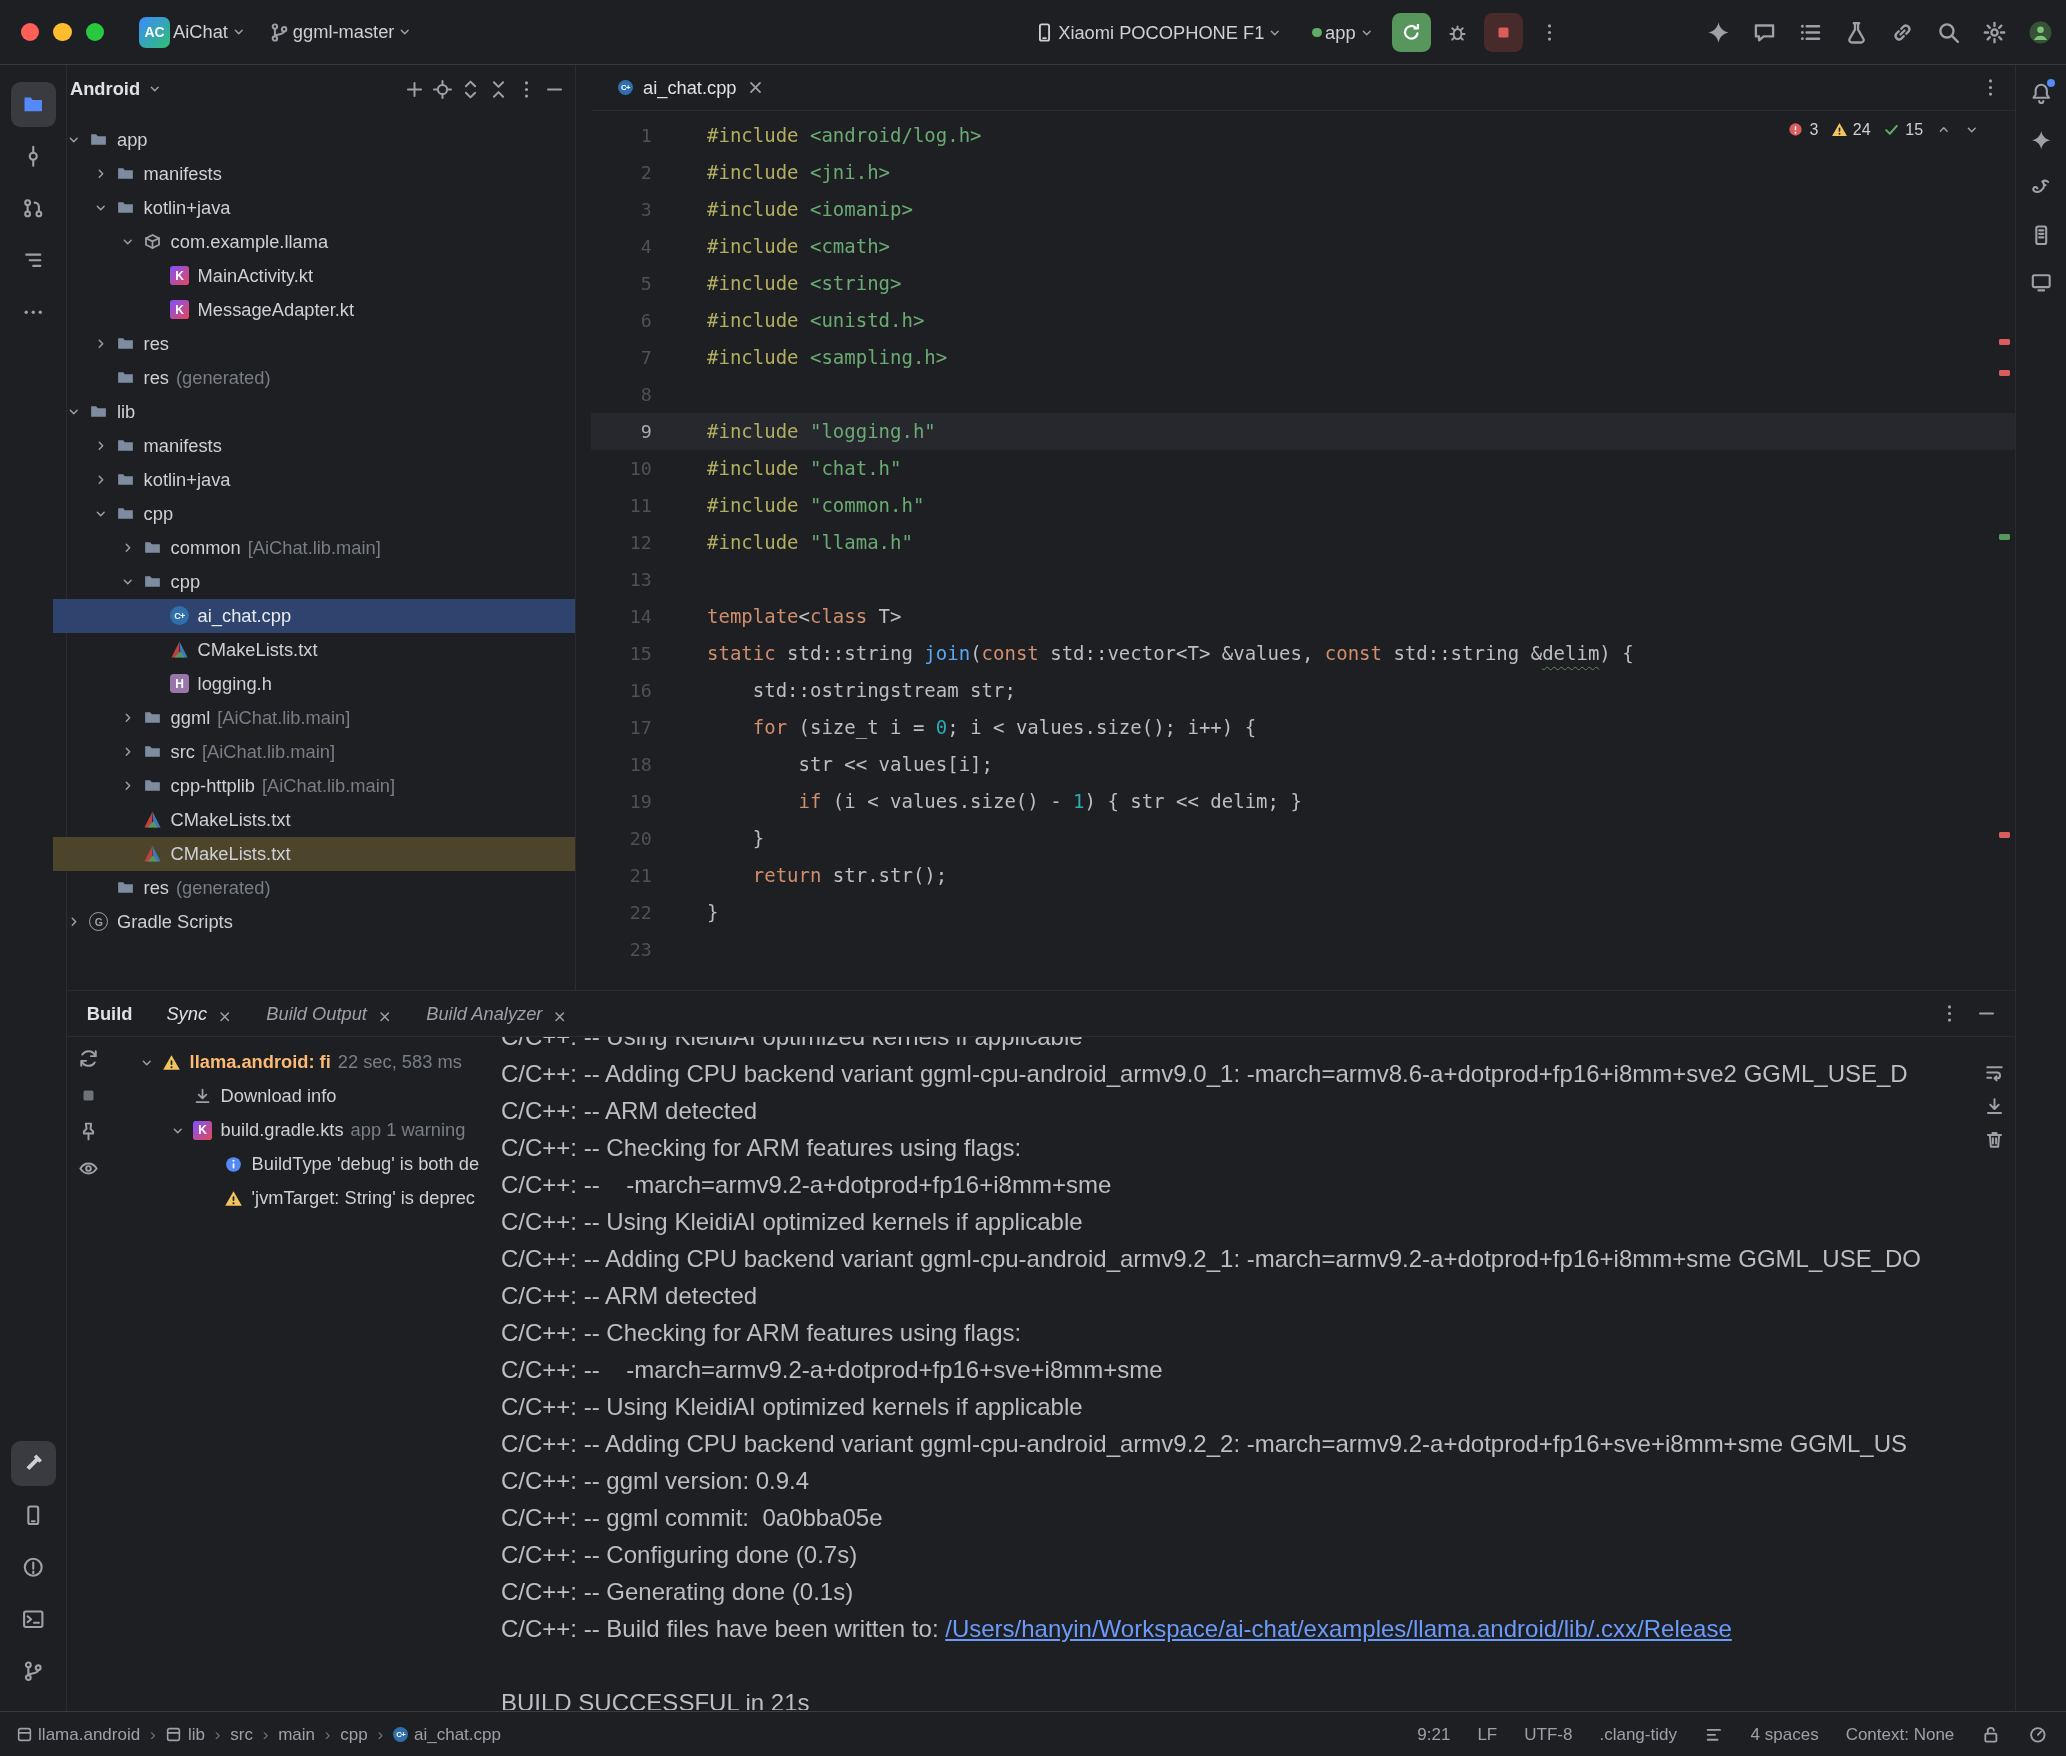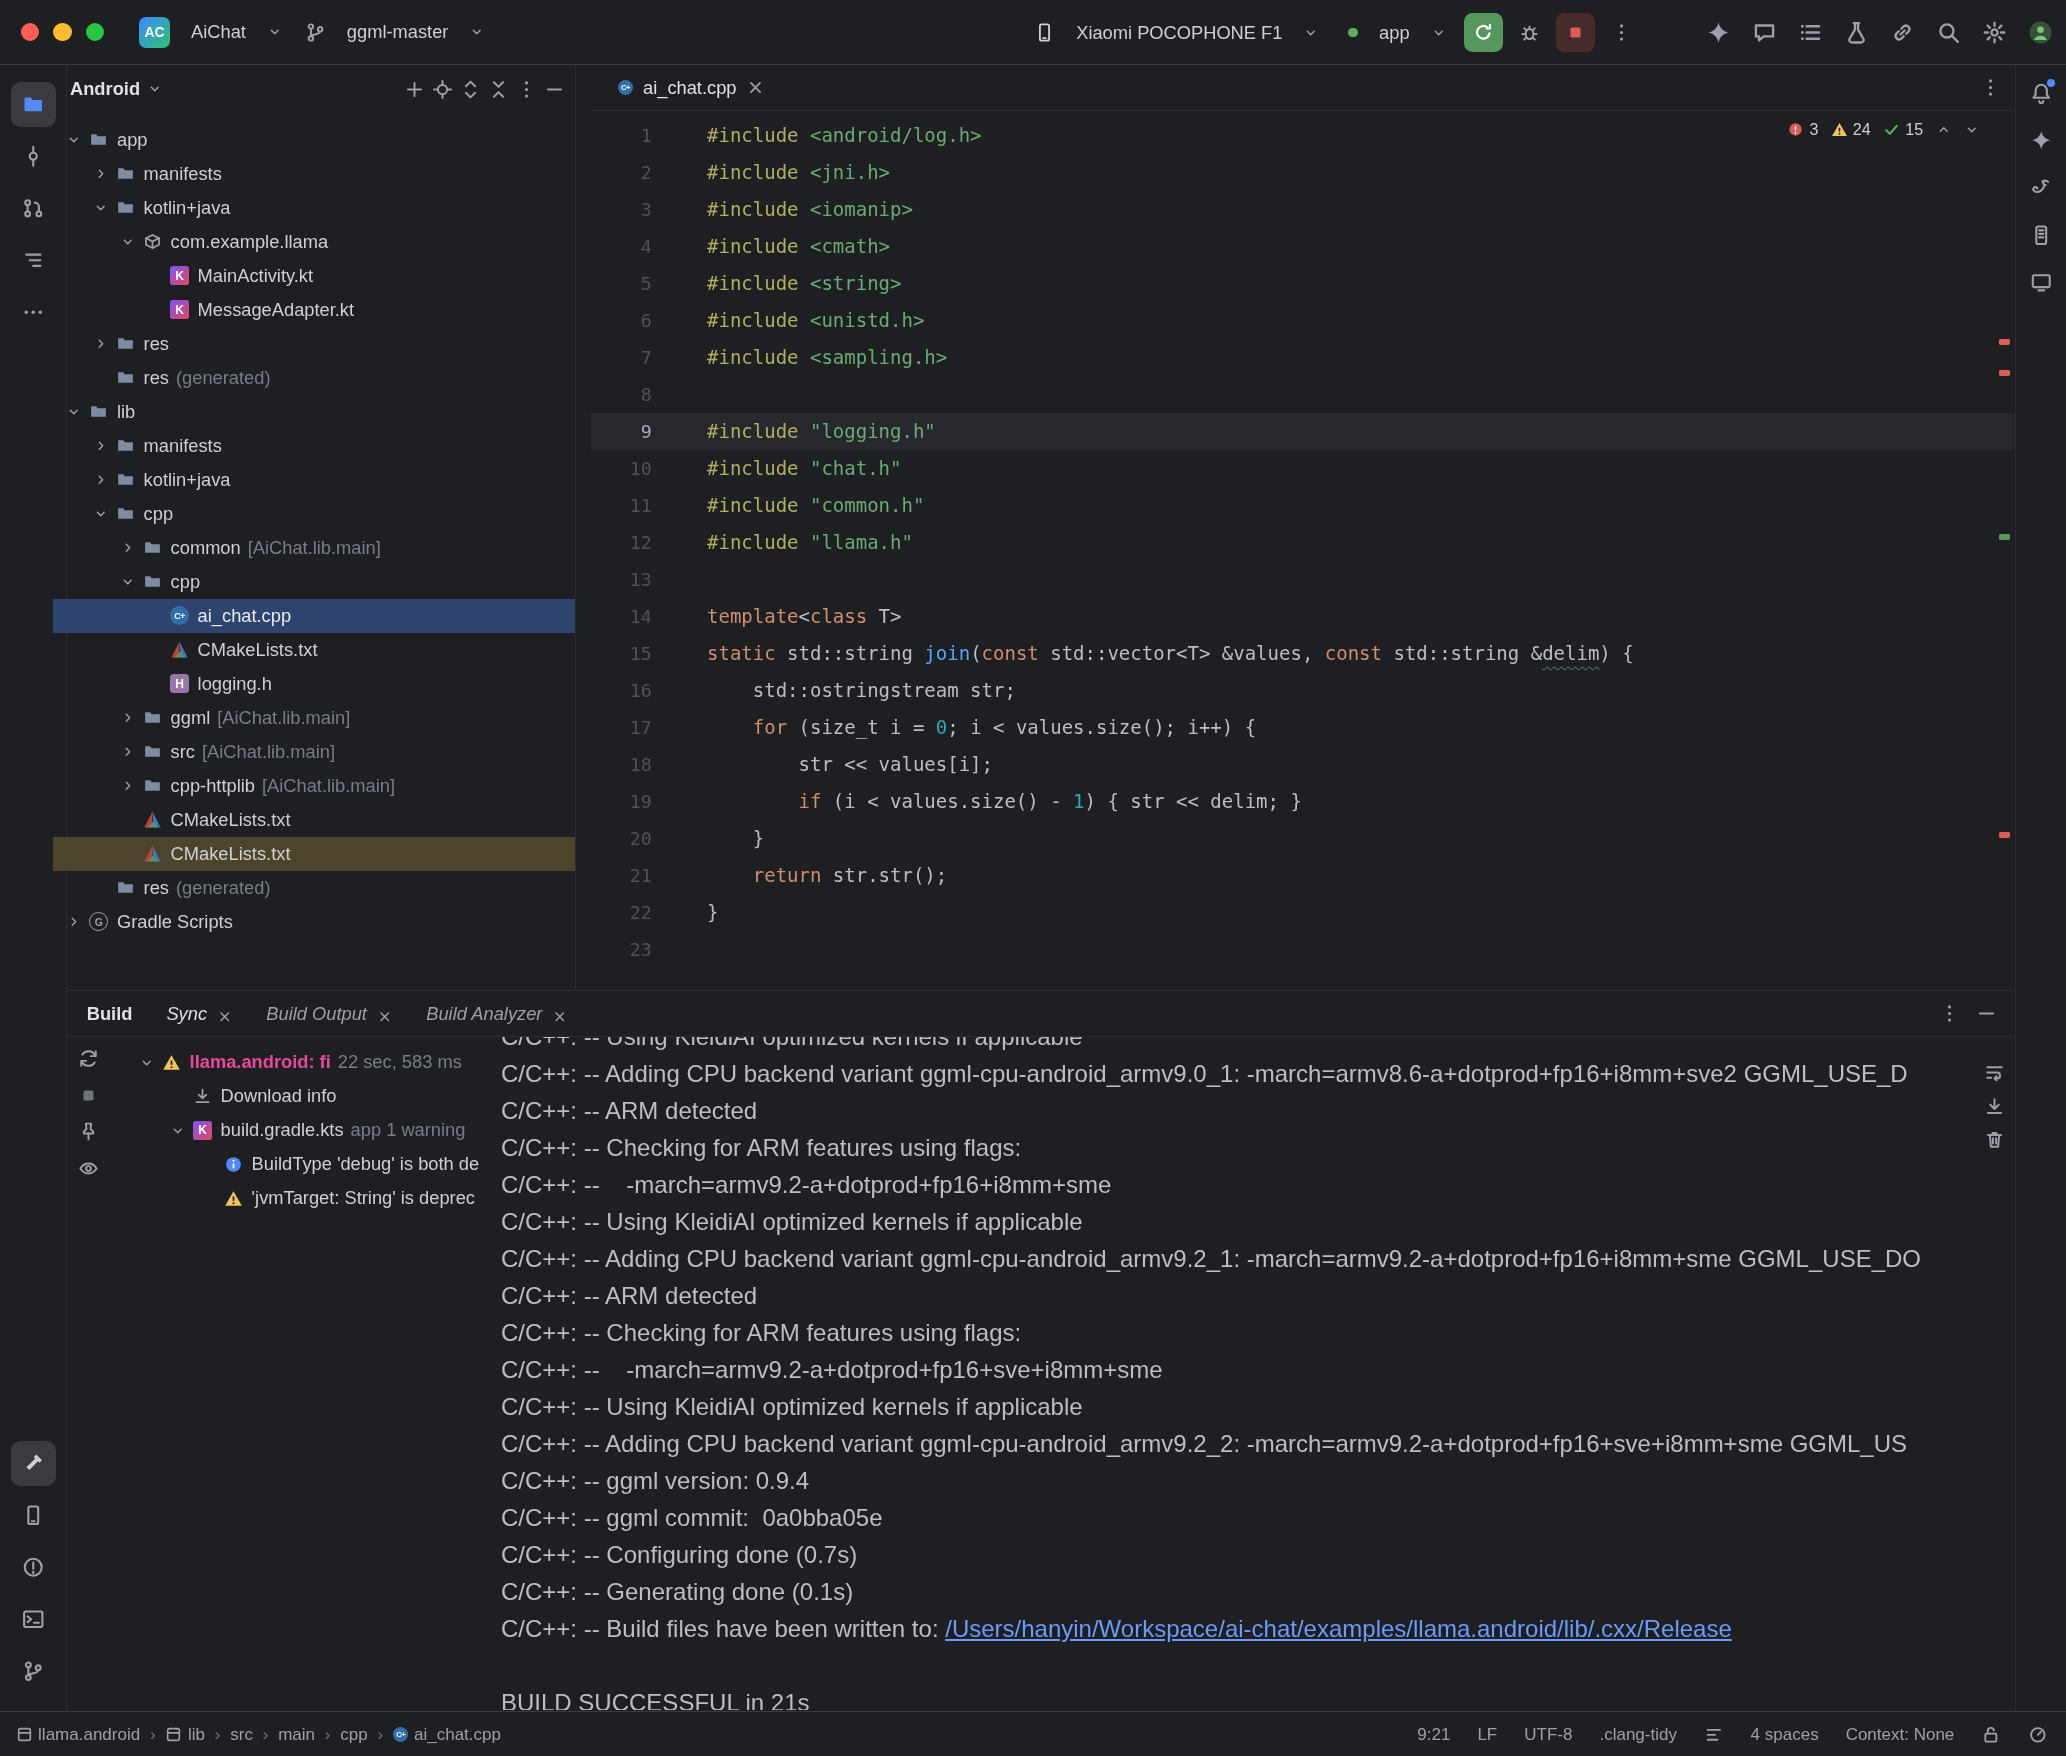--- a/index.html
+++ b/index.html
@@ -11,21 +11,21 @@
   .icn { display:inline-flex; width:21px; height:21px; align-items:center; justify-content:center; flex:none; }
   .icn svg { width:100%; height:100%; }
   .icn.sm { width:15.5px; height:15.5px; }
 
   
   #titlebar { position:absolute; left:0; top:0; width:2066px; height:65px;
               border-bottom:0.7px solid #393B40; display:flex; align-items:center; }
   .traffic { display:flex; gap:14px; margin:0 24px 0 21px; }
   .tl { width:18.3px; height:18.3px; border-radius:50%; }
   .tl.red{background:#FF5F57}.tl.yellow{background:#FEBC2E}.tl.green{background:#28C840}
-  .tbw { display:flex; align-items:center; gap:21px; height:45px; padding:0 11.2px;
+  .tbw { display:flex; align-items:center; gap:3px; height:45px; padding:0 11.2px;
          border-radius:8.4px; font-size:18.3px; color:#CED0D6; white-space:nowrap;justify-content:flex-end; }
   .ac-chip { width:31px; height:31px; border-radius:7px; color:#fff; font-weight:bold; font-size:14px;
              display:flex; align-items:center; justify-content:center;
              background:linear-gradient(135deg,#3B8BFF,#2FBF71); }
   #tb-center { position:absolute; left:1023px; top:0; height:65px; display:flex; align-items:center; gap:7px; }
   .green-dot { width:9.8px; height:9.8px; border-radius:50%; background:#5FAD65; display:inline-block; }
   .sqbtn { width:39px; height:39px; border-radius:8.4px; border:none; display:flex; align-items:center;
            justify-content:center; cursor:pointer; }
   .sqbtn.run { background:#57965C; }
   .sqbtn.stop { background:#472B2B; }
@@ -104,21 +104,21 @@
   .btab { display:flex; align-items:flex-end; gap:9.8px; color:#9DA0A8; cursor:pointer;font-style:italic; }
   .btab.active { color:#DFE1E5; }
   .btab .icn { width:15.5px; height:15.5px; }
   .btabs-right { position:absolute; right:18.3px; display:flex; gap:15.5px; }
   .btabs-right .icn { cursor:pointer; }
   .bbody { display:flex; height:673px; overflow:hidden; }
   .btree { width:434px; flex:none; position:relative; padding-top:8.4px; }
   .bicons { position:absolute; left:11.2px; top:11.2px; display:flex; flex-direction:column; gap:15.5px; }
   .bicons .icn { width:21px; height:21px; cursor:pointer; }
   .brow { height:34px; display:flex; align-items:center; font-size:18.3px; color:#CED0D6; white-space:nowrap; cursor:pointer; }
-  .brow .tlabel.bold { font-weight:700; color:#ec4899; }
+  .brow .tlabel.bold { font-weight:700; color:#fdba74; }
   .bconsole { flex:1; position:relative; overflow:hidden; font-family:Liberation Sans, sans-serif;
               font-size:24px; line-height:37px; color:#BCBEC4; }
   .con-inner { margin-top:-19px; }
   .con-line { height:37px; white-space:pre; overflow:hidden; }
   .con-link { color:#6B9BFA; text-decoration:underline; cursor:pointer; }
   .con-icons { position:absolute; right:9.8px; top:25px; display:flex; flex-direction:column; gap:12.7px; }
   .con-icons .icn { cursor:pointer; }
 
   
   #statusbar { position:absolute; left:0; bottom:0; width:2066px; height:46px; border-top:0.7px solid #393B40;

